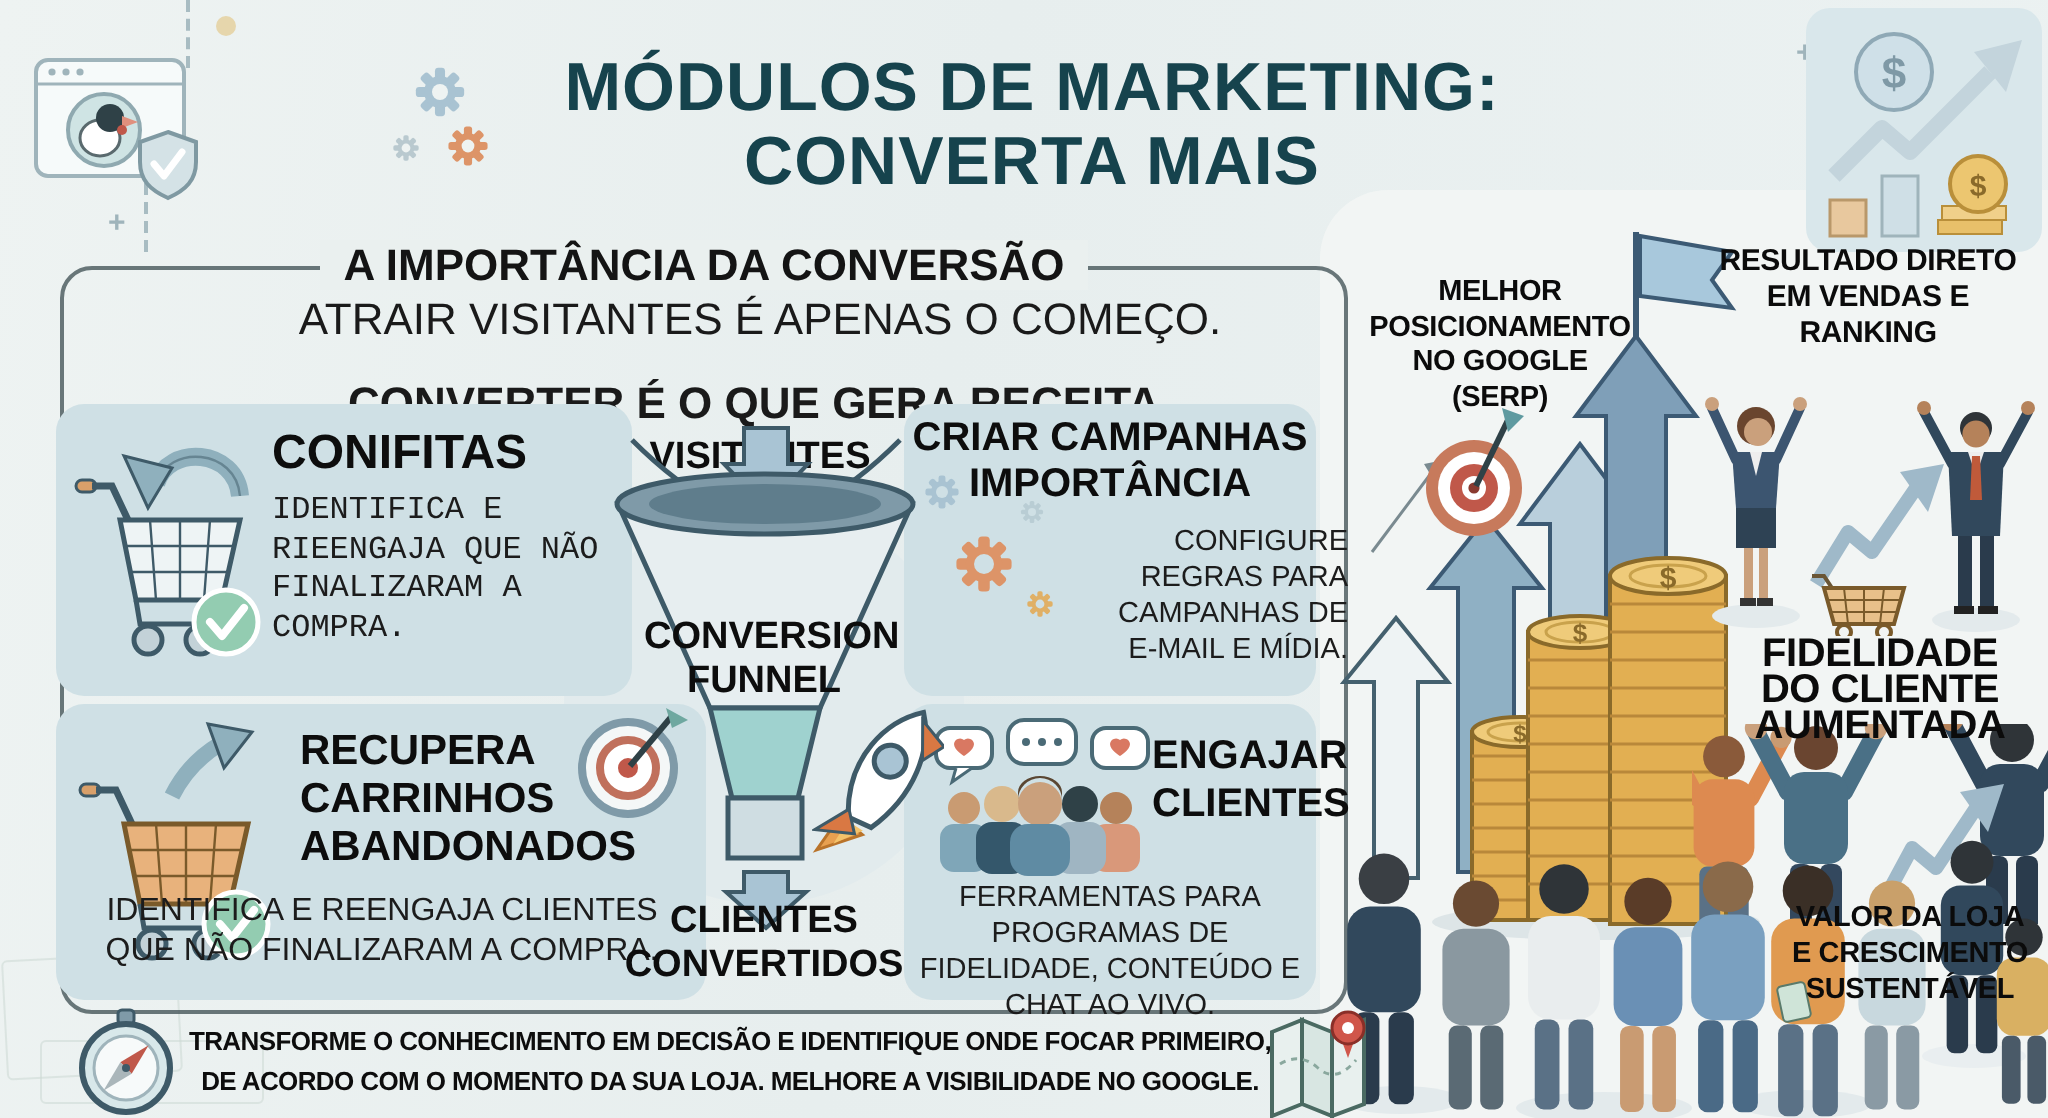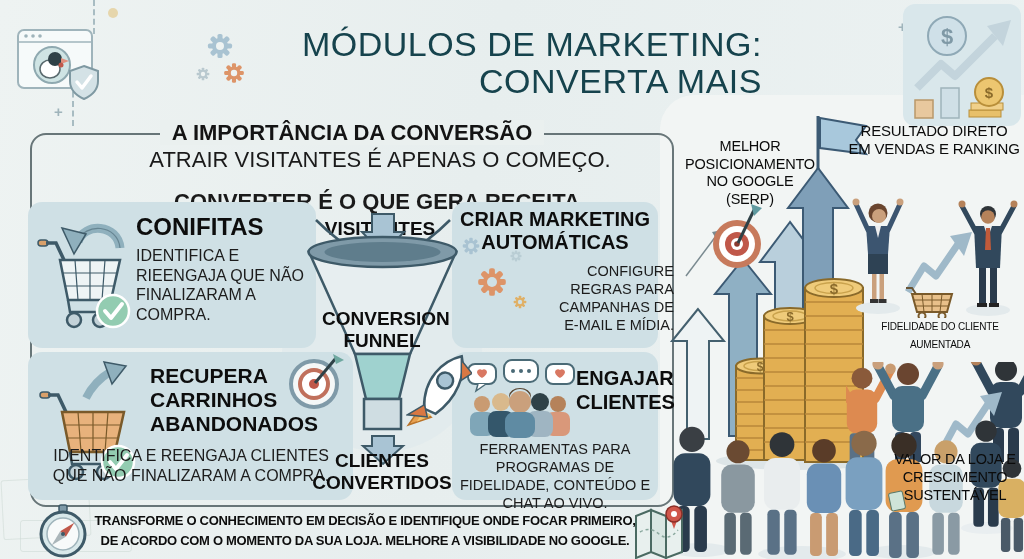--- a/index.html
+++ b/index.html
@@ -2,29 +2,29 @@
 <html><head>
 <meta charset="utf-8">
 <style>
   html,body{margin:0;padding:0;}
   .stage{
     position:relative;width:1024px;height:559px;overflow:hidden;
     font-family:"Liberation Sans",sans-serif;color:#111;
     background:linear-gradient(100deg,#eef3f2 0%,#e7eeee 45%,#ecf2f2 100%);
   }
   .abs{position:absolute;}
-  .title{font-weight:normal;font-size:34px;line-height:37px;color:#16434d;text-align:right;letter-spacing:.5px;}
+  .title{font-weight:bold;font-size:34px;line-height:37px;color:#16434d;text-align:center;letter-spacing:.5px;}
   .intro-h{font-weight:bold;font-size:22px;color:#141414;background:#eaf0ef;padding:0 12px;white-space:nowrap;}
   .intro-l{font-size:22px;color:#1a1a1a;text-align:center;white-space:nowrap;padding-left:28px;}
   .intro-l.b{font-weight:bold;margin-top:16px;}
   .panel{background:#cfe0e5;border-radius:14px;}
   .ptitle{font-weight:bold;color:#0d0d0d;}
   .pbody{color:#1c1c1c;}
   .flabel{font-weight:bold;color:#0d0d0d;text-align:center;}
-  .rlabel{font-weight:normal;color:#0b0b0b;text-align:center;font-size:14.5px;line-height:17.5px;letter-spacing:-.2px;}
+  .rlabel{font-weight:bold;color:#0b0b0b;text-align:center;font-size:14.5px;line-height:17.5px;letter-spacing:-.2px;}
   .foot{font-weight:bold;font-size:13px;line-height:20px;letter-spacing:-.3px;color:#0d0d0d;text-align:center;}
   .frame{border:2px solid rgba(70,86,90,.8);border-radius:16px;}
   .blob{background:#f3f6f5;opacity:.85;border-radius:34px 0 0 0;}
   .softcircle{background:#e2ebed;border-radius:50%;}
   .chartpanel{background:#d9e7eb;border-radius:12px;}
   .dash{border-left:2px dashed #a8bcc2;width:0;}
   .plus{color:#9fb4bb;font-size:15px;font-weight:bold;}
   .dot{background:#e6d6ac;border-radius:50%;}
   .sketch{border:1.5px solid #ccd8d3;opacity:.55;border-radius:3px;}
 </style>
@@ -140,39 +140,39 @@
     <path d="M12 31 L22 31 L30 48" fill="none" stroke="#3e5a68" stroke-width="3.5"></path>
     <polygon points="26,48 86,48 77,88 34,88" fill="#eef4f5" stroke="#3e5a68" stroke-width="2.5"></polygon>
     <path d="M41 48 L44 88 M56 48 L56 88 M71 48 L68 88 M29 61 L83 61 M31.5 74 L80 74" stroke="#3e5a68" stroke-width="1.2" fill="none"></path>
     <path d="M34 88 L36 100 L70 100" fill="none" stroke="#3e5a68" stroke-width="2.5"></path>
     <circle cx="40" cy="108" r="7" fill="#c3d2d8" stroke="#3e5a68" stroke-width="2.5"></circle>
     <circle cx="66" cy="108" r="7" fill="#c3d2d8" stroke="#3e5a68" stroke-width="2.5"></circle>
     <circle cx="79" cy="99" r="16" fill="#93ccb1" stroke="#ffffff" stroke-width="2.5"></circle>
     <polyline points="71,99 77,106 88,92" fill="none" stroke="#ffffff" stroke-width="4" stroke-linecap="round" stroke-linejoin="round"></polyline>
   </svg>
   <div class="abs ptitle" style="left:136px;top:213px;width:172px;font-size:24px;">CONIFITAS</div>
-  <div class="abs pbody" style="left:136px;top:246px;width:172px;font-size:16px;line-height:19.5px;">IDENTIFICA E RIEENGAJA QUE NÃO FINALIZARAM A COMPRA.</div>
+  <div class="abs pbody" style="left:136px;top:246px;width:172px;font-size:16px;line-height:19.5px;font-family:Liberation Mono, monospace;">IDENTIFICA E RIEENGAJA QUE NÃO FINALIZARAM A COMPRA.</div>
 
   <svg class="abs" style="left:34px;top:358px;" width="112" height="130" viewBox="0 0 112 130">
     <path d="M52 40 C58 28 66 20 76 14" fill="none" stroke="#8fb0bd" stroke-width="8"></path>
     <polygon points="70,4 92,8 78,26" fill="#8fb0bd" stroke="#3e5a68" stroke-width="1.5"></polygon>
     <rect x="6" y="34" width="10" height="6" rx="3" fill="#d9a06a" stroke="#3e5a68" stroke-width="1.5"></rect>
     <path d="M14 37 L24 37 L32 54" fill="none" stroke="#3e5a68" stroke-width="3.5"></path>
     <polygon points="28,54 90,54 81,94 36,94" fill="#e8b27c" stroke="#7a5a2a" stroke-width="2.5"></polygon>
     <path d="M44 54 L47 94 M59 54 L59 94 M74 54 L71 94 M31 67 L87 67 M33.5 80 L84 80" stroke="#7a5a2a" stroke-width="1.2" fill="none"></path>
     <path d="M36 94 L38 106 L74 106" fill="none" stroke="#3e5a68" stroke-width="2.5"></path>
     <circle cx="42" cy="114" r="7" fill="#c3d2d8" stroke="#3e5a68" stroke-width="2.5"></circle>
     <circle cx="70" cy="114" r="7" fill="#c3d2d8" stroke="#3e5a68" stroke-width="2.5"></circle>
     <circle cx="84" cy="104" r="16" fill="#93ccb1" stroke="#ffffff" stroke-width="2.5"></circle>
     <polyline points="76,104 82,111 93,97" fill="none" stroke="#ffffff" stroke-width="4" stroke-linecap="round" stroke-linejoin="round"></polyline>
   </svg>
   <div class="abs ptitle" style="left:150px;top:364px;width:200px;font-size:21px;line-height:24px;">RECUPERA CARRINHOS ABANDONADOS</div>
   <div class="abs pbody" style="left:34px;top:446px;width:314px;font-size:16px;line-height:19.5px;text-align:center;">IDENTIFICA E REENGAJA CLIENTES QUE NÃO FINALIZARAM A COMPRA.</div>
 
-  <div class="abs ptitle" style="left:455px;top:208px;width:200px;font-size:20px;line-height:23px;text-align:center;">CRIAR MARKETING AUTOMÁTICAS</div>
+  <div class="abs ptitle" style="left:455px;top:208px;width:200px;font-size:20px;line-height:23px;text-align:center;">CRIAR CAMPANHAS IMPORTÂNCIA</div>
   <svg class="abs" style="left:454px;top:230px;" width="76" height="92" viewBox="0 0 76 92">
     <use href="#gearg" fill="#a9c3d2" transform="translate(17,16) scale(0.72)"></use>
       <circle cx="17" cy="16" r="3" fill="#cfe0e5"></circle>
     <use href="#gearg" fill="#b9cdd4" transform="translate(62,26) scale(0.48)"></use>
       <circle cx="62" cy="26" r="2" fill="#cfe0e5"></circle>
     <use href="#gearg" fill="#dd9468" transform="translate(38,52) scale(1.2)"></use>
       <circle cx="38" cy="52" r="5" fill="#cfe0e5"></circle>
     <use href="#gearg" fill="#e0b066" transform="translate(66,72) scale(0.55)"></use>
       <circle cx="66" cy="72" r="2.2" fill="#cfe0e5"></circle>
   </svg>
@@ -335,21 +335,21 @@
     <use href="#persong" transform="translate(212,86) scale(2.3)" style="--top:#7aa0c0;--bot:#4a6a86;--head:#8a6a4a;"></use>
     <use href="#persong" transform="translate(252,88) scale(2.3)" style="--top:#e09a50;--bot:#5a7186;--head:#3a2f26;"></use>
     <rect x="238" y="84" width="14" height="18" rx="2" fill="#cfe4d8" stroke="#5a7a6a" transform="rotate(-12 245 93)"></rect>
     <use href="#persong" transform="translate(294,90) scale(2.1)" style="--top:#c8d8de;--bot:#8a9aa4;--head:#c9a06a;"></use>
     <use href="#persong" transform="translate(334,66) scale(1.95)" style="--top:#31485c;--bot:#2a3b4c;--head:#2f3438;"></use>
     <use href="#persong" transform="translate(360,98) scale(1.7)" style="--top:#d9b062;--bot:#4a5a68;--head:#2f3438;"></use>
   </svg>
 
   <div class="abs rlabel" style="left:682px;top:138px;width:136px;">MELHOR POSICIONAMENTO NO GOOGLE (SERP)</div>
   <div class="abs rlabel" style="left:848px;top:122px;width:172px;font-size:15px;line-height:18px;">RESULTADO DIRETO EM VENDAS E RANKING</div>
-  <div class="abs rlabel" style="left:864px;top:318px;width:152px;font-size:10px;line-height:18px;">FIDELIDADE DO CLIENTE AUMENTADA</div>
+  <div class="abs rlabel" style="left:864px;top:318px;width:152px;font-size:20px;line-height:18px;">FIDELIDADE DO CLIENTE AUMENTADA</div>
   <div class="abs rlabel" style="left:894px;top:450px;width:122px;font-size:14.5px;line-height:18px;">VALOR DA LOJA E CRESCIMENTO SUSTENTÁVEL</div>
 
   <svg class="abs" style="left:36px;top:504px;" width="54" height="54" viewBox="0 0 54 54">
     <rect x="23" y="1" width="8" height="7" rx="2" fill="#7f9aa8" stroke="#3e5a68" stroke-width="1.5"></rect>
     <circle cx="27" cy="30" r="22" fill="#d8e8ea" stroke="#3e5a68" stroke-width="3"></circle>
     <circle cx="27" cy="30" r="16" fill="#f7fafa" stroke="#9fb4bb" stroke-width="1.5"></circle>
     <g transform="rotate(45 27 30)">
       <polygon points="27,14 31,30 23,30" fill="#c0584a"></polygon>
       <polygon points="27,46 31,30 23,30" fill="#aab6ba"></polygon>
     </g>

